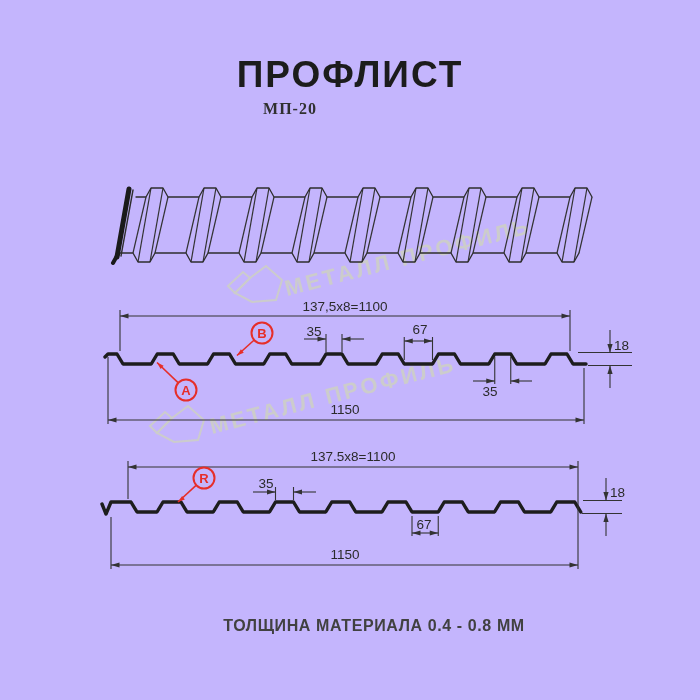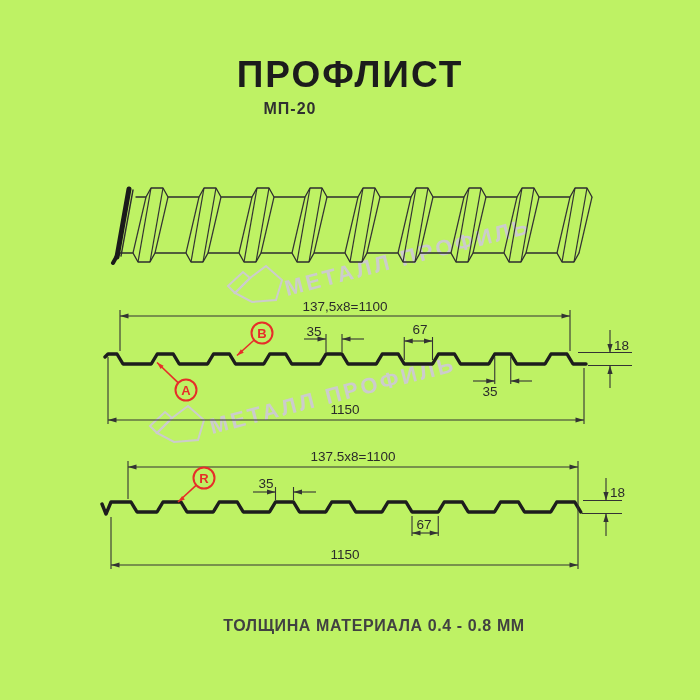--- a/index.html
+++ b/index.html
@@ -1,21 +1,21 @@
 <!DOCTYPE html>
 <html><head>
 <meta charset="utf-8">
 <style>
   html,body{margin:0;padding:0;background:#fff;}
-  #stage{position:relative;width:700px;height:700px;background:#bef264;overflow:hidden;
+  #stage{position:relative;width:700px;height:700px;background:#c4b5fd;overflow:hidden;
          font-family:"Liberation Sans", sans-serif;}
   .page-title{position:absolute;left:0;top:54px;width:700px;text-align:center;
     font-size:37px;font-weight:bold;letter-spacing:2px;color:#1c1c1c;}
   .page-subtitle{position:absolute;left:0;top:100px;width:580px;text-align:center;
-    font-size:16px;font-weight:bold;letter-spacing:1px;color:#303030;}
+    font-size:16px;font-weight:bold;letter-spacing:1px;color:#303030;font-family:Liberation Serif, serif;}
   .footer-note{position:absolute;left:0;top:617px;width:700px;text-align:center;
     font-size:16px;font-weight:bold;letter-spacing:0.6px;color:#414141;margin-left:24px;}
   svg text{font-family:"Liberation Sans", sans-serif;}
   .dim-label{font-size:13.5px;fill:#2b2b2b;}
   .marker-letter{font-size:13px;font-weight:bold;}
   .wm-text{font-size:22px;font-weight:bold;letter-spacing:3px;}
 </style>
 </head>
 <body>
 

